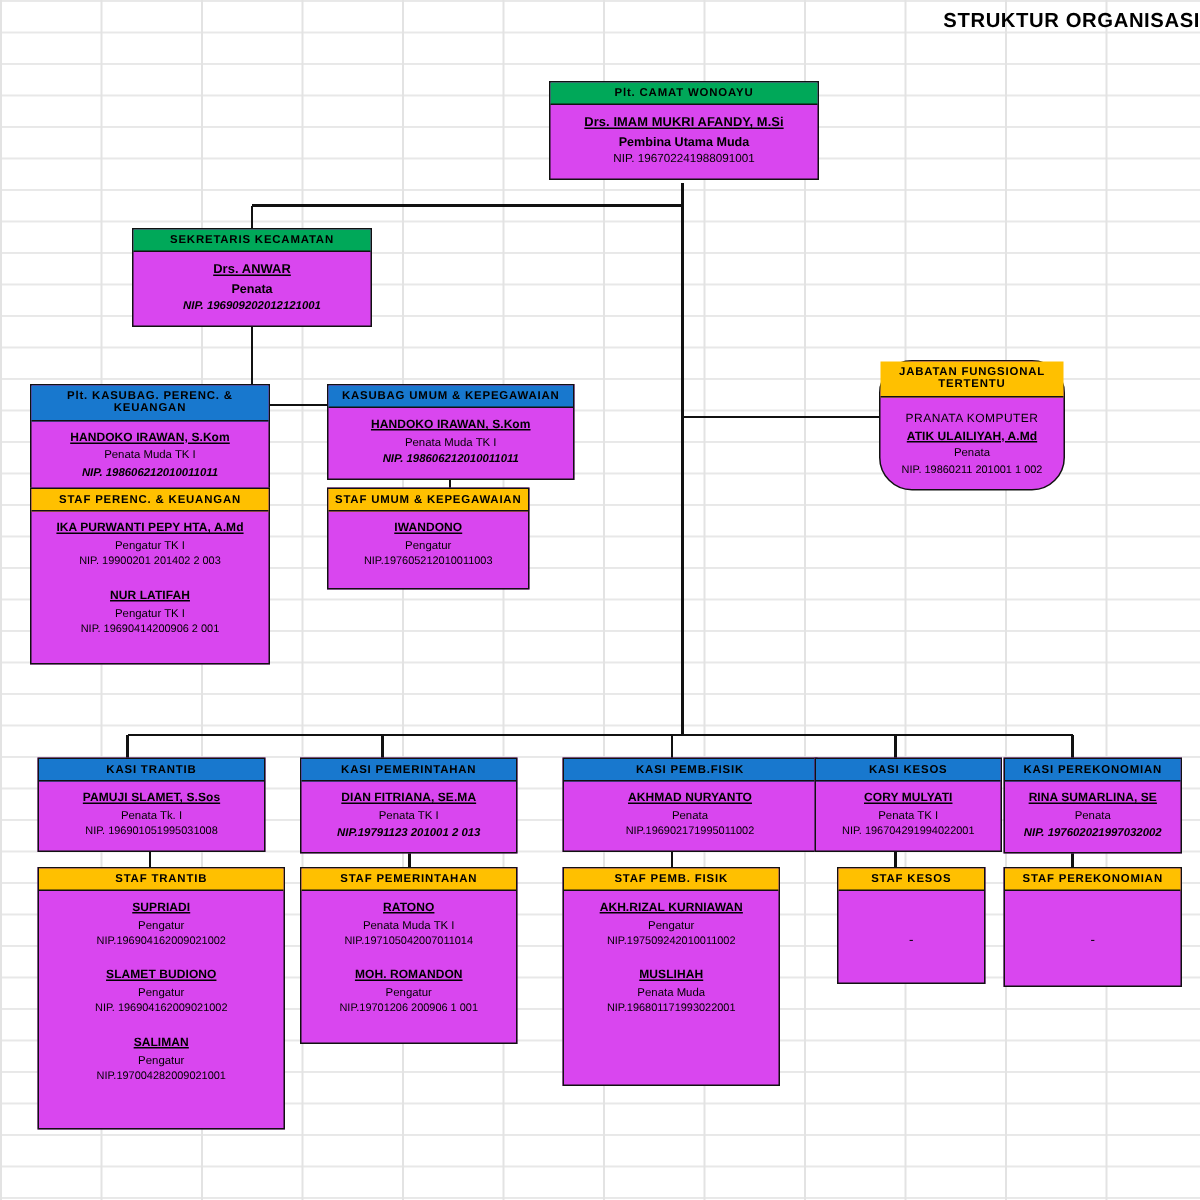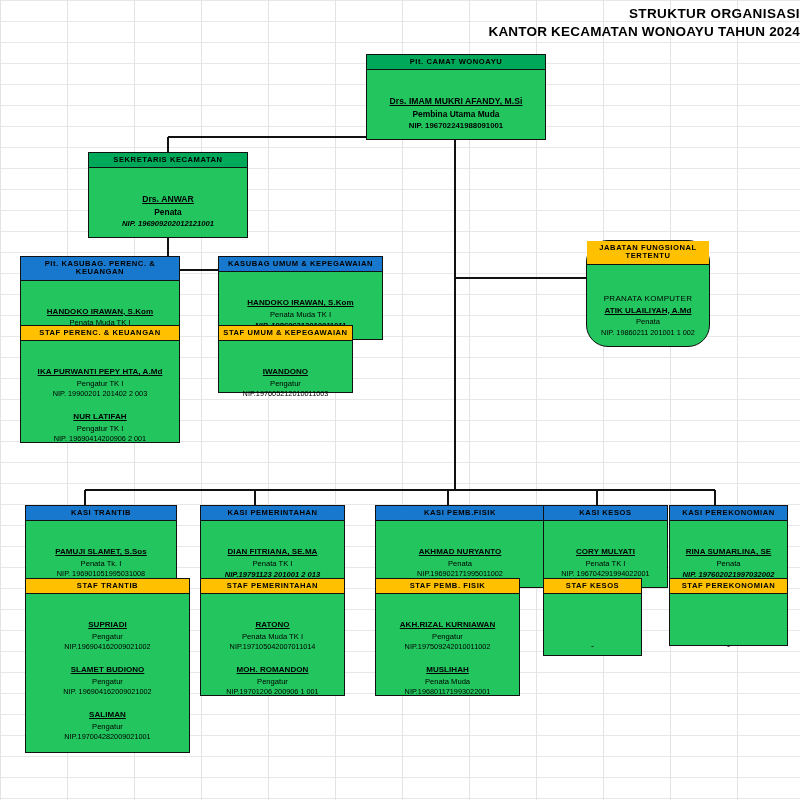--- a/index.html
+++ b/index.html
@@ -26,52 +26,52 @@
   .title-wrap{
     position:absolute;left:0;top:6px;width:800px;text-align:right;
     z-index:3;
   }
   .title1{font-size:13.5px;font-weight:bold;letter-spacing:.4px;}
   .title2{font-size:13.5px;font-weight:bold;letter-spacing:.2px;margin-top:3px;}
 
   .box{
     position:absolute;
     border:1.6px solid #111;
-    background:#22c55e;
+    background:#d946ef;
     box-sizing:border-box;
     z-index:3;
   }
   .hdr{
     font-size:7.6px;
     font-weight:bold;
     text-align:center;
     letter-spacing:.55px;
     padding:3px 2px 3px;
     border-bottom:1.4px solid #111;
     box-sizing:border-box;
     line-height:1.1;
   }
   .hdr.green{background:#00A859;color:#000;}
   .hdr.blue{background:#1878CE;color:#000;}
   .hdr.yellow{background:#FFC000;color:#000;}
 
-  .body{padding:5px 3px 5px;box-sizing:border-box;text-align:center;margin-top:20px;}
+  .body{padding:5px 3px 5px;box-sizing:border-box;text-align:center;}
   .subttl{font-size:8px;font-weight:normal;text-align:center;letter-spacing:.3px;margin:4px 0 2px;}
 
   .person{margin:0 0 2px;}
   .person + .person{margin-top:11px;}
   .pname{
     font-size:8px;font-weight:bold;text-decoration:underline;
     line-height:1.45;letter-spacing:.05px;
   }
   .prank{font-size:7.6px;line-height:1.5;}
   .pnip{font-size:7.3px;line-height:1.5;}
   .big .pname{font-size:8.6px;}
   .big .prank{font-size:8.4px;font-weight:bold;}
-  .big .pnip{font-size:7.8px;font-weight:bold;}
+  .big .pnip{font-size:7.8px;}
   .bold-nip .pnip{font-weight:bold;font-size:7.6px;font-style:italic;}
   .dash{font-size:9px;padding-top:22px;}
 </style>
 </head>
 <body>
 
 <div id="grid"></div>
 
 <svg id="lines" viewBox="0 0 800 800">
   <g stroke="#111" stroke-width="1.6" fill="none" shape-rendering="crispEdges">
@@ -105,21 +105,20 @@
     <line x1="448" y1="565" x2="448" y2="578"></line>
     <line x1="597" y1="565" x2="597" y2="578"></line>
     <line x1="715" y1="565" x2="715" y2="578"></line>
   </g>
 </svg>
 
 <div id="canvas">
 
   <div class="title-wrap">
     <div class="title1">STRUKTUR  ORGANISASI</div>
-    <div class="title2">KANTOR KECAMATAN WONOAYU TAHUN 2024</div>
   </div>
 
   <div class="box" style="left:366px;top:54px;width:180px;">
     <div class="hdr green">Plt. CAMAT  WONOAYU</div>
     <div class="body big">
       <div class="person">
         <div class="pname">Drs. IMAM MUKRI AFANDY, M.Si</div>
         <div class="prank">Pembina Utama Muda</div>
         <div class="pnip">NIP. 196702241988091001</div>
       </div>
@@ -283,43 +282,43 @@
         <div class="pnip">NIP.197105042007011014</div>
       </div>
       <div class="person">
         <div class="pname">MOH. ROMANDON</div>
         <div class="prank">Pengatur</div>
         <div class="pnip">NIP.19701206 200906 1 001</div>
       </div>
     </div>
   </div>
 
-  <div class="box" style="left:375px;top:578px;width:145px;height:118px;">
+  <div class="box" style="left:375px;top:578px;width:145px;height:146px;">
     <div class="hdr yellow">STAF  PEMB. FISIK</div>
     <div class="body">
       <div class="person">
         <div class="pname">AKH.RIZAL KURNIAWAN</div>
         <div class="prank">Pengatur</div>
         <div class="pnip">NIP.197509242010011002</div>
       </div>
       <div class="person">
         <div class="pname">MUSLIHAH</div>
         <div class="prank">Penata Muda</div>
         <div class="pnip">NIP.196801171993022001</div>
       </div>
     </div>
   </div>
 
-  <div class="box" style="left:543px;top:578px;width:99px;height:78px;">
+  <div class="box" style="left:558px;top:578px;width:99px;height:78px;">
     <div class="hdr yellow">STAF KESOS</div>
     <div class="body">
       <div class="dash">-</div>
     </div>
   </div>
 
-  <div class="box" style="left:669px;top:578px;width:119px;height:68px;">
+  <div class="box" style="left:669px;top:578px;width:119px;height:80px;">
     <div class="hdr yellow">STAF PEREKONOMIAN</div>
     <div class="body">
       <div class="dash">-</div>
     </div>
   </div>
 
 </div>
 
 </body></html>

